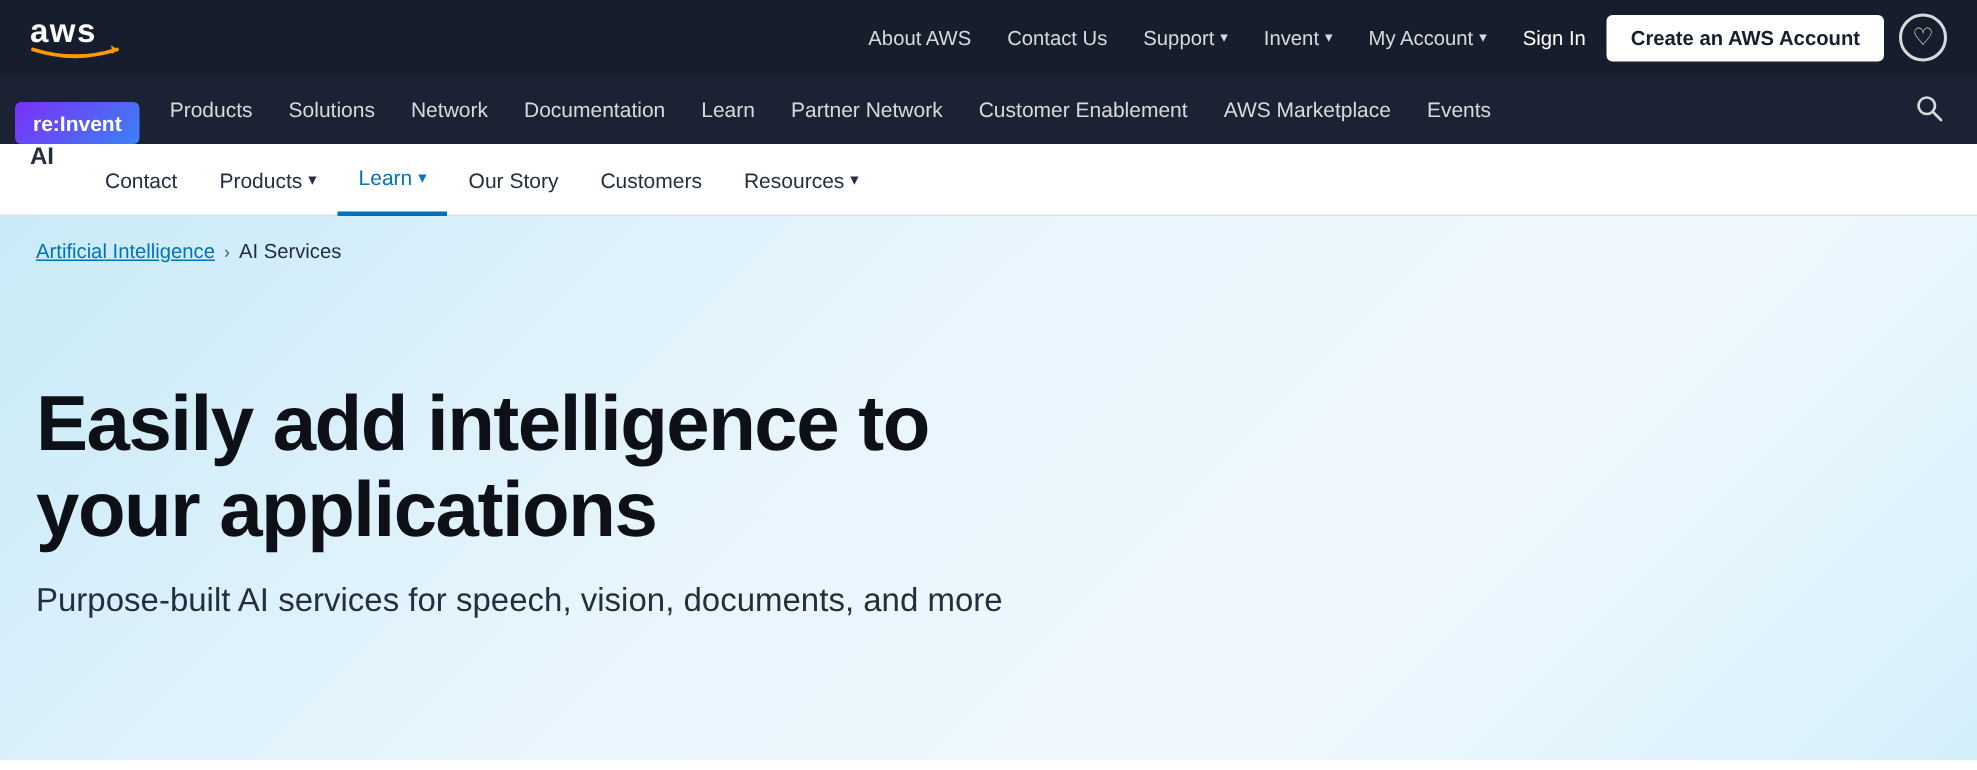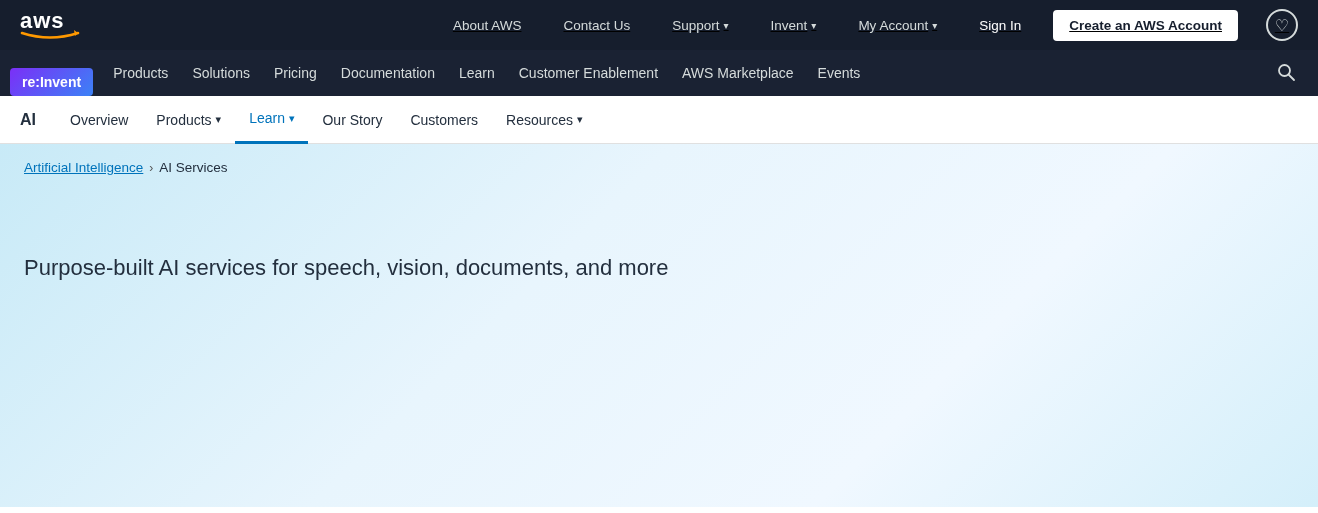--- a/index.html
+++ b/index.html
@@ -27,22 +27,21 @@
     }
     .aws-logo-text {
       color: white;
       font-size: 22px;
       font-weight: bold;
       letter-spacing: 1px;
     }
     .top-bar-nav {
       display: flex;
       align-items: center;
-      gap: 22px;
-      text-decoration: underline;
+      gap: 4px;
     }
     .top-bar-nav a, .top-bar-nav button {
       color: #d5dbdb;
       text-decoration: none;
       font-size: 13.5px;
       padding: 6px 10px;
       background: none;
       border: none;
       cursor: pointer;
       display: flex;
@@ -128,21 +127,20 @@
       padding: 6px 10px;
       display: flex;
       align-items: center;
     }
 
     
     .sub-nav {
       background-color: white;
       border-bottom: 1px solid #e0e0e0;
       display: flex;
-      align-items: center;
       padding: 0 20px;
       height: 48px;
       gap: 0;
     }
     .sub-nav-brand {
       font-weight: bold;
       font-size: 16px;
       color: #232f3e;
       margin-right: 20px;
     }
@@ -252,41 +250,42 @@
       <span style="color:#d5dbdb; font-size:16px;">♡</span>
     </button>
   </nav>
 </div>
 
 <div class="main-nav">
   <div class="reinvent-badge">re:Invent</div>
   <nav class="main-nav-items">
     <a>Products</a>
     <a>Solutions</a>
-    <a>Pricing</a>
+    <a>Network</a>
     <a>Documentation</a>
     <a>Learn</a>
+    <a>Partner Network</a>
     <a>Customer Enablement</a>
     <a>AWS Marketplace</a>
     <a>Events</a>
     <button class="search-icon-btn" style="margin-left:auto;">
       <span>
         <svg width="20" height="20" viewBox="0 0 20 20" fill="none">
           <circle cx="8.5" cy="8.5" r="5.5" stroke="#d5dbdb" stroke-width="1.8"></circle>
           <line x1="12.5" y1="12.5" x2="18" y2="18" stroke="#d5dbdb" stroke-width="1.8" stroke-linecap="round"></line>
         </svg>
       </span>
     </button>
   </nav>
 </div>
 
 <div class="sub-nav">
   <span class="sub-nav-brand">AI</span>
   <nav class="sub-nav-items">
-    <a>Overview</a>
+    <a>Contact</a>
     <button>
       <span>Products</span>
       <span style="font-size:11px;">▾</span>
     </button>
     <button class="active-tab">
       <span>Learn</span>
       <span style="font-size:11px;">▾</span>
     </button>
     <a>Our Story</a>
     <a>Customers</a>
@@ -297,15 +296,16 @@
   </nav>
 </div>
 
 <div class="breadcrumb-bar">
   <div class="breadcrumb">
     <a>Artificial Intelligence</a>
     <span class="breadcrumb-sep">›</span>
     <span class="breadcrumb-current">AI Services</span>
   </div>
   <div class="hero-content">
+    <h1 class="hero-title">Easily add intelligence to your applications</h1>
     <p class="hero-subtitle">Purpose-built AI services for speech, vision, documents, and more</p>
   </div>
 </div>
 
 </body></html>

